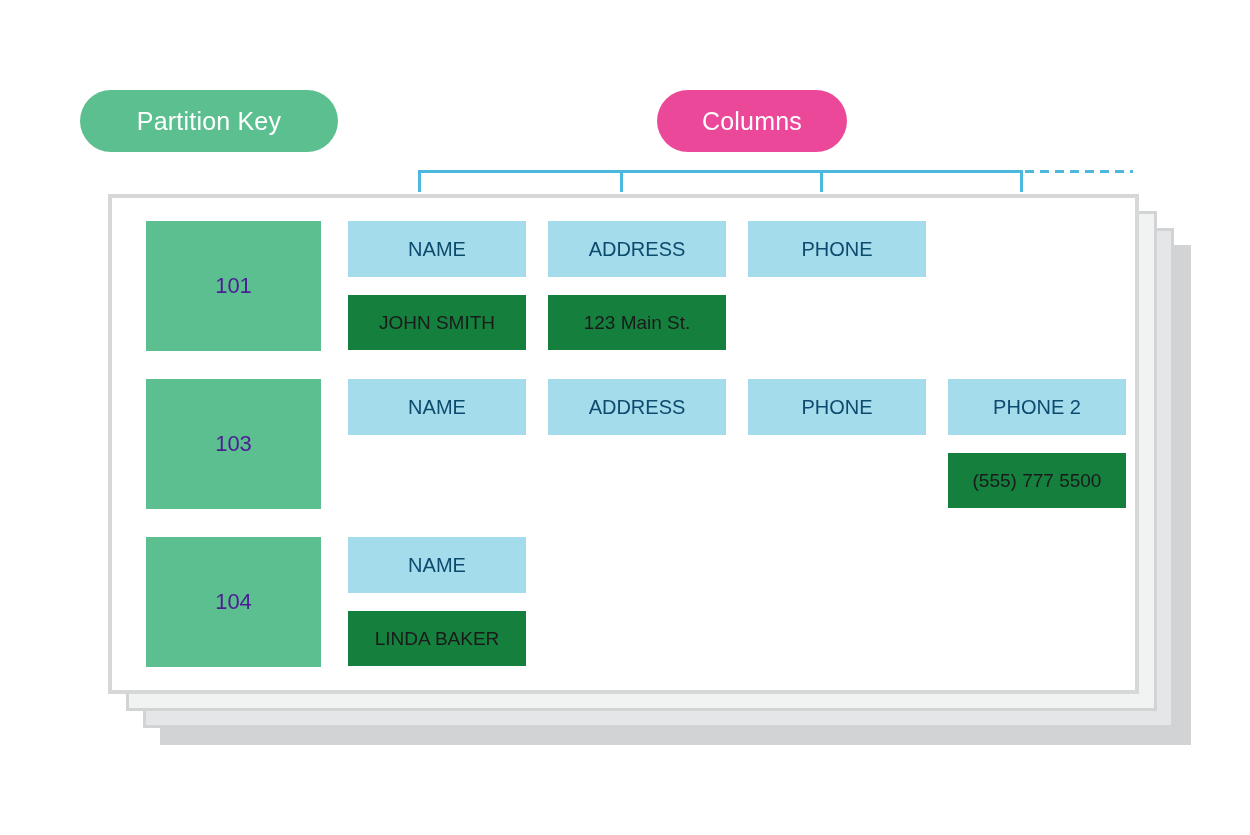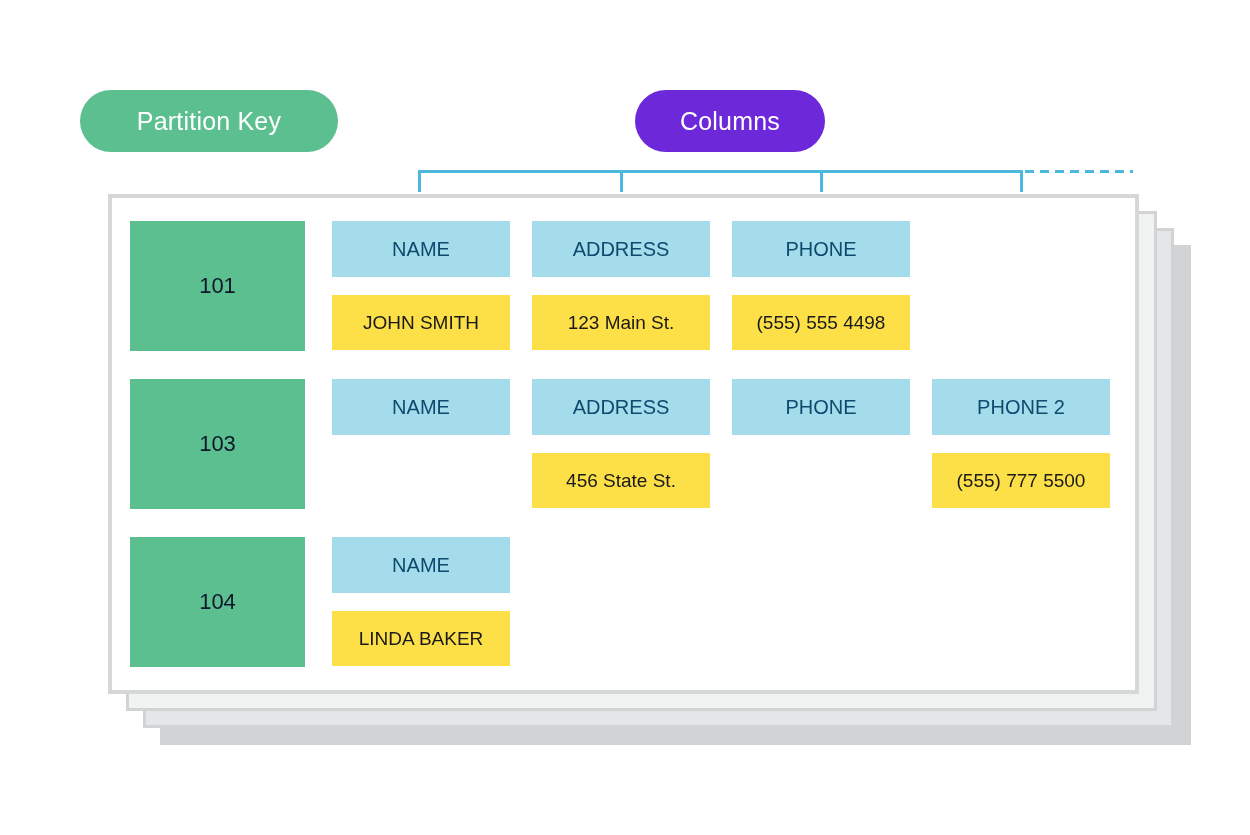--- a/index.html
+++ b/index.html
@@ -34,25 +34,25 @@
   }
   .pill-partition {
     left: 80px;
     top: 90px;
     width: 258px;
     height: 62px;
     background: #5cbf8f;
     font-size: 25px;
   }
   .pill-columns {
-    left: 635px;
+    left: 657px;
     top: 90px;
     width: 190px;
     height: 62px;
-    background: #6d28d9;
+    background: #ec4899;
     font-size: 25px;
   }
 
   
   .bracket {
     position: absolute;
     left: 418px;
     top: 170px;
     width: 605px;
     height: 22px;
@@ -142,26 +142,27 @@
     align-items: flex-start;
   }
   .row-1 { top: 23px; }
   .row-2 { top: 181px; }
   .row-3 { top: 339px; }
 
   .pkey {
     width: 175px;
     height: 130px;
     background: #5cbf8f;
-    color: #0f172a;
+    color: #4c1d95;
     font-size: 22px;
     display: flex;
     align-items: center;
     justify-content: center;
     flex: 0 0 auto;
+    margin-left: 16px;
   }
 
   .cols {
     display: flex;
     margin-left: 27px;
   }
   .col {
     width: 178px;
     margin-right: 22px;
     flex: 0 0 auto;
@@ -172,21 +173,21 @@
     color: #0c4a6e;
     font-size: 20px;
     display: flex;
     align-items: center;
     justify-content: center;
     text-align: center;
   }
   .col-value {
     margin-top: 18px;
     height: 55px;
-    background: #fde047;
+    background: #15803d;
     color: #1a1a1a;
     font-size: 19px;
     display: flex;
     align-items: center;
     justify-content: center;
     text-align: center;
   }
 </style>
 </head>
 <body>
@@ -223,34 +224,32 @@
           <div class="col">
             <div class="col-head">NAME</div>
             <div class="col-value">JOHN SMITH</div>
           </div>
           <div class="col">
             <div class="col-head">ADDRESS</div>
             <div class="col-value">123 Main St.</div>
           </div>
           <div class="col">
             <div class="col-head">PHONE</div>
-            <div class="col-value">(555) 555 4498</div>
           </div>
         </div>
       </div>
 
       <div class="row row-2">
         <div class="pkey">103</div>
         <div class="cols">
           <div class="col">
             <div class="col-head">NAME</div>
           </div>
           <div class="col">
             <div class="col-head">ADDRESS</div>
-            <div class="col-value">456 State St.</div>
           </div>
           <div class="col">
             <div class="col-head">PHONE</div>
           </div>
           <div class="col">
             <div class="col-head">PHONE 2</div>
             <div class="col-value">(555) 777 5500</div>
           </div>
         </div>
       </div>

